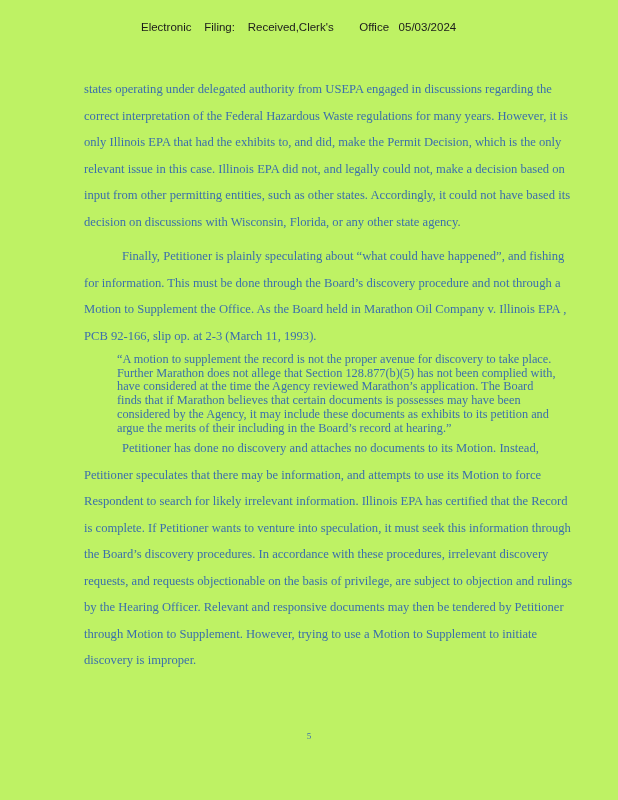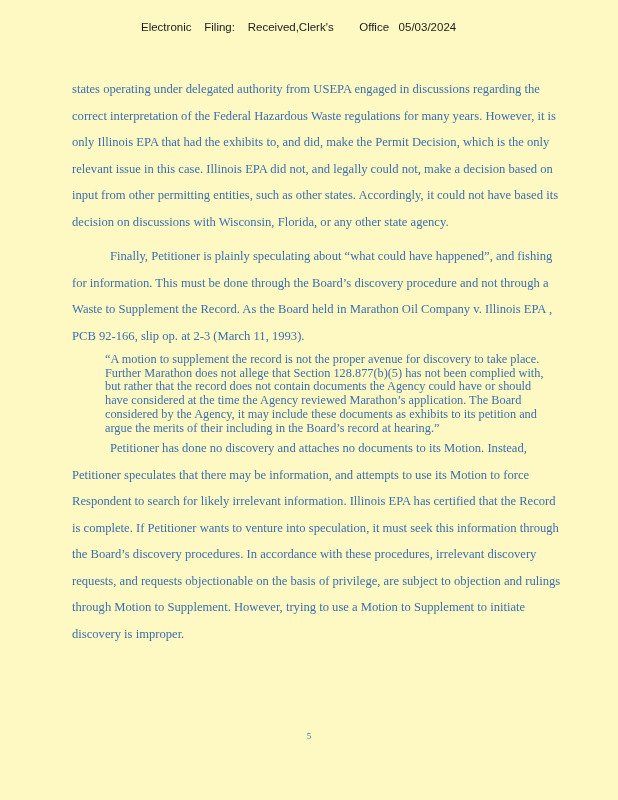--- a/index.html
+++ b/index.html
@@ -1,36 +1,36 @@
 <!DOCTYPE html>
 <html><head>
 <meta charset="utf-8">
 <style>
   html, body { margin: 0; padding: 0; background: #ffffff; }
   .page {
     position: relative;
     width: 618px;
     height: 800px;
-    background: #fef9c3;
+    background: #bef264;
     font-family: "Liberation Serif", serif;
     color: #3c6fac;
     overflow: hidden;
   }
   .filing-header {
     position: absolute;
     left: 141px;
     top: 21px;
     font-family: "Liberation Sans", sans-serif;
     font-size: 11.5px;
     color: #1b1b1b;
     white-space: pre;
   }
   .doc-body {
     position: absolute;
-    left: 72px;
+    left: 84px;
     top: 76px;
     width: 516px;
   }
   .para { margin: 0; }
   .para.p2 { margin-top: 8px; }
   .line {
     line-height: 26.5px;
     font-size: 12.6px;
     white-space: nowrap;
   }
@@ -71,40 +71,41 @@
       <div class="line">correct interpretation of the Federal Hazardous Waste regulations for many years.  However, it is</div>
       <div class="line">only Illinois EPA that had the exhibits to, and did, make the Permit Decision, which is the only</div>
       <div class="line">relevant issue in this case.  Illinois EPA did not, and legally could not, make a decision based on</div>
       <div class="line">input from other permitting entities, such as other states.   Accordingly, it could not have based its</div>
       <div class="line">decision on discussions with Wisconsin, Florida, or any other state agency.</div>
     </div>
 
     <div class="para p2">
       <div class="line indent">Finally, Petitioner is plainly speculating about “what could have happened”, and fishing</div>
       <div class="line">for information.  This must be done through the Board’s discovery procedure and not through a</div>
-      <div class="line"><span>Waste to Supplement the Record.  As the Board held in </span><span class="italic">Marathon Oil Company v. Illinois EPA</span><span> ,</span></div>
+      <div class="line"><span>Motion to Supplement the Office.  As the Board held in </span><span class="italic">Marathon Oil Company v. Illinois EPA</span><span> ,</span></div>
       <div class="line">PCB 92-166, slip op. at 2-3 (March 11, 1993).</div>
     </div>
 
     <div class="blockquote">
       <div class="qline">“A motion to supplement the record is not the proper avenue for discovery to take place.</div>
       <div class="qline">Further Marathon does not allege that Section 128.877(b)(5) has not been complied with,</div>
-      <div class="qline">but rather that the record does not contain documents the Agency could have or should</div>
       <div class="qline">have considered at the time the Agency reviewed Marathon’s application.  The Board</div>
+      <div class="qline">finds that if Marathon believes that certain documents is possesses may have been</div>
       <div class="qline">considered by the Agency, it may include these documents as exhibits to its petition and</div>
       <div class="qline">argue the merits of their including in the Board’s record at hearing.”</div>
     </div>
 
     <div class="para p3">
       <div class="line indent">Petitioner has done no discovery and attaches no documents to its Motion.  Instead,</div>
       <div class="line">Petitioner speculates that there may be information, and attempts to use its Motion to force</div>
       <div class="line">Respondent to search for likely irrelevant information.  Illinois EPA has certified that the Record</div>
       <div class="line">is complete.  If Petitioner wants to venture into speculation, it must seek this information through</div>
       <div class="line">the Board’s discovery procedures.  In accordance with these procedures, irrelevant discovery</div>
       <div class="line">requests, and requests objectionable on the basis of privilege, are subject to objection and rulings</div>
+      <div class="line">by the Hearing Officer.  Relevant and responsive documents may then be tendered by Petitioner</div>
       <div class="line">through Motion to Supplement.  However, trying to use a Motion to Supplement to initiate</div>
       <div class="line">discovery is improper.</div>
     </div>
 
   </div>
 
   <div class="page-number">5</div>
 
 </div>
 

